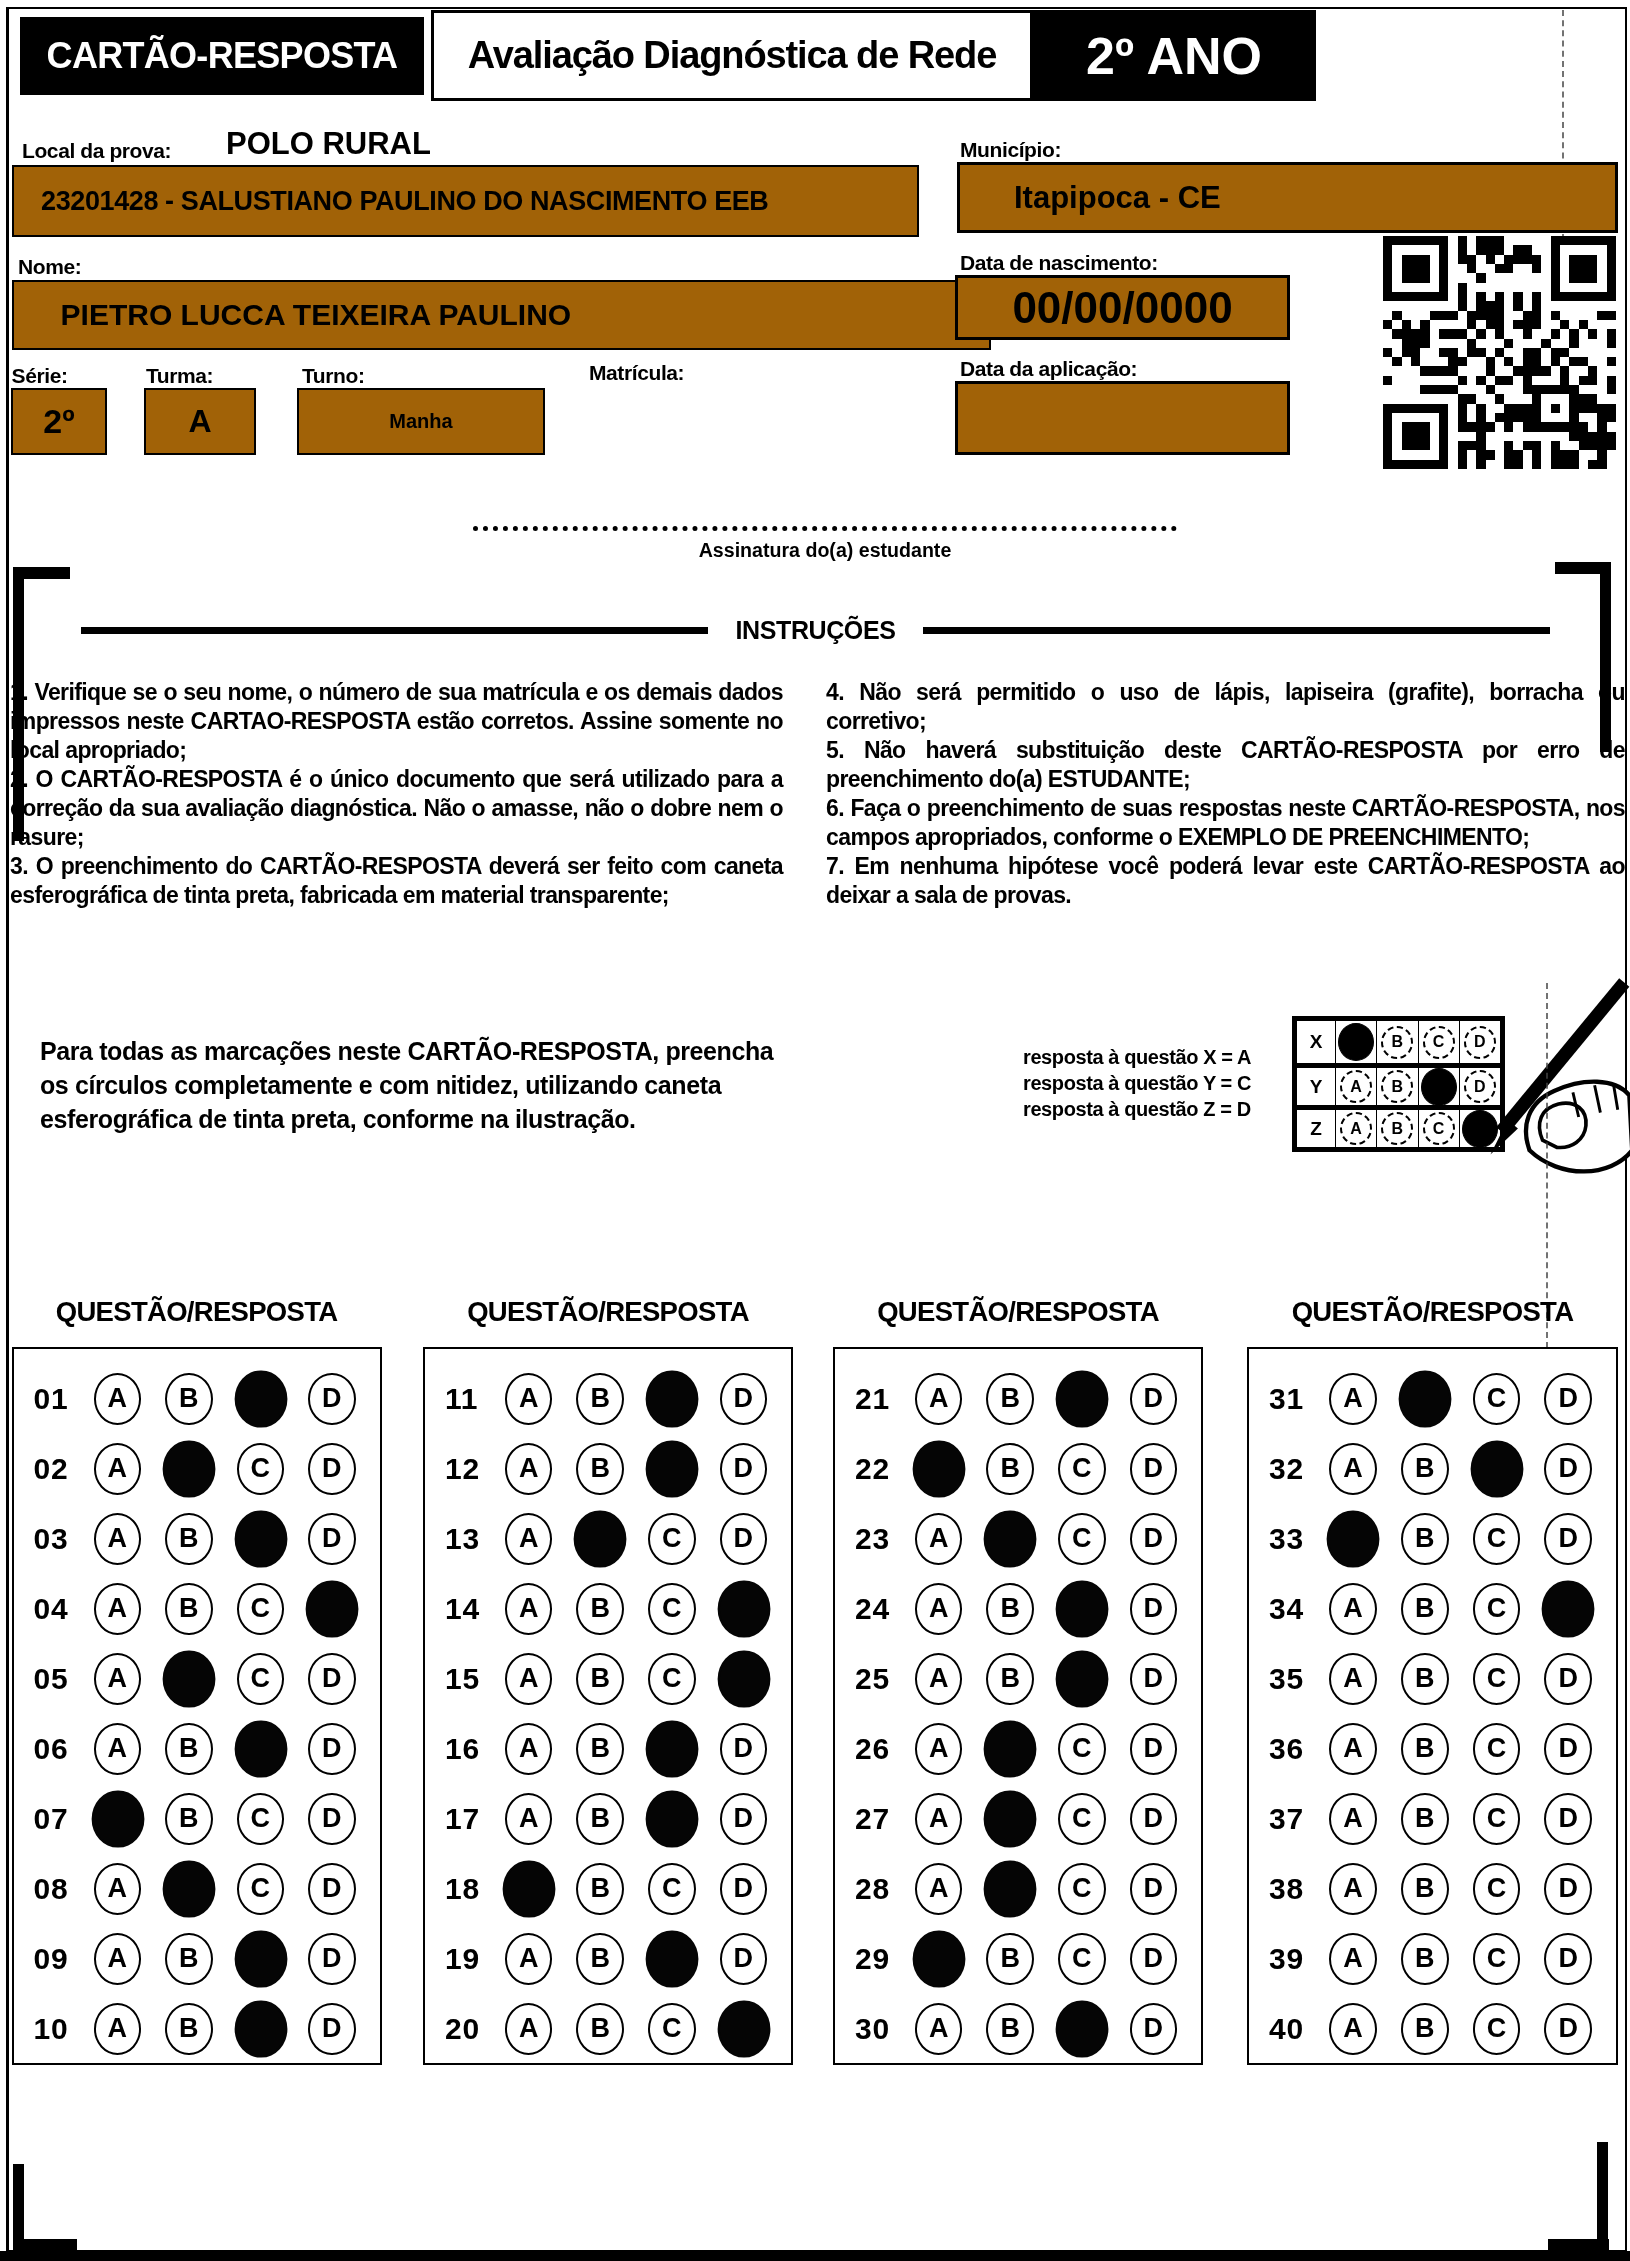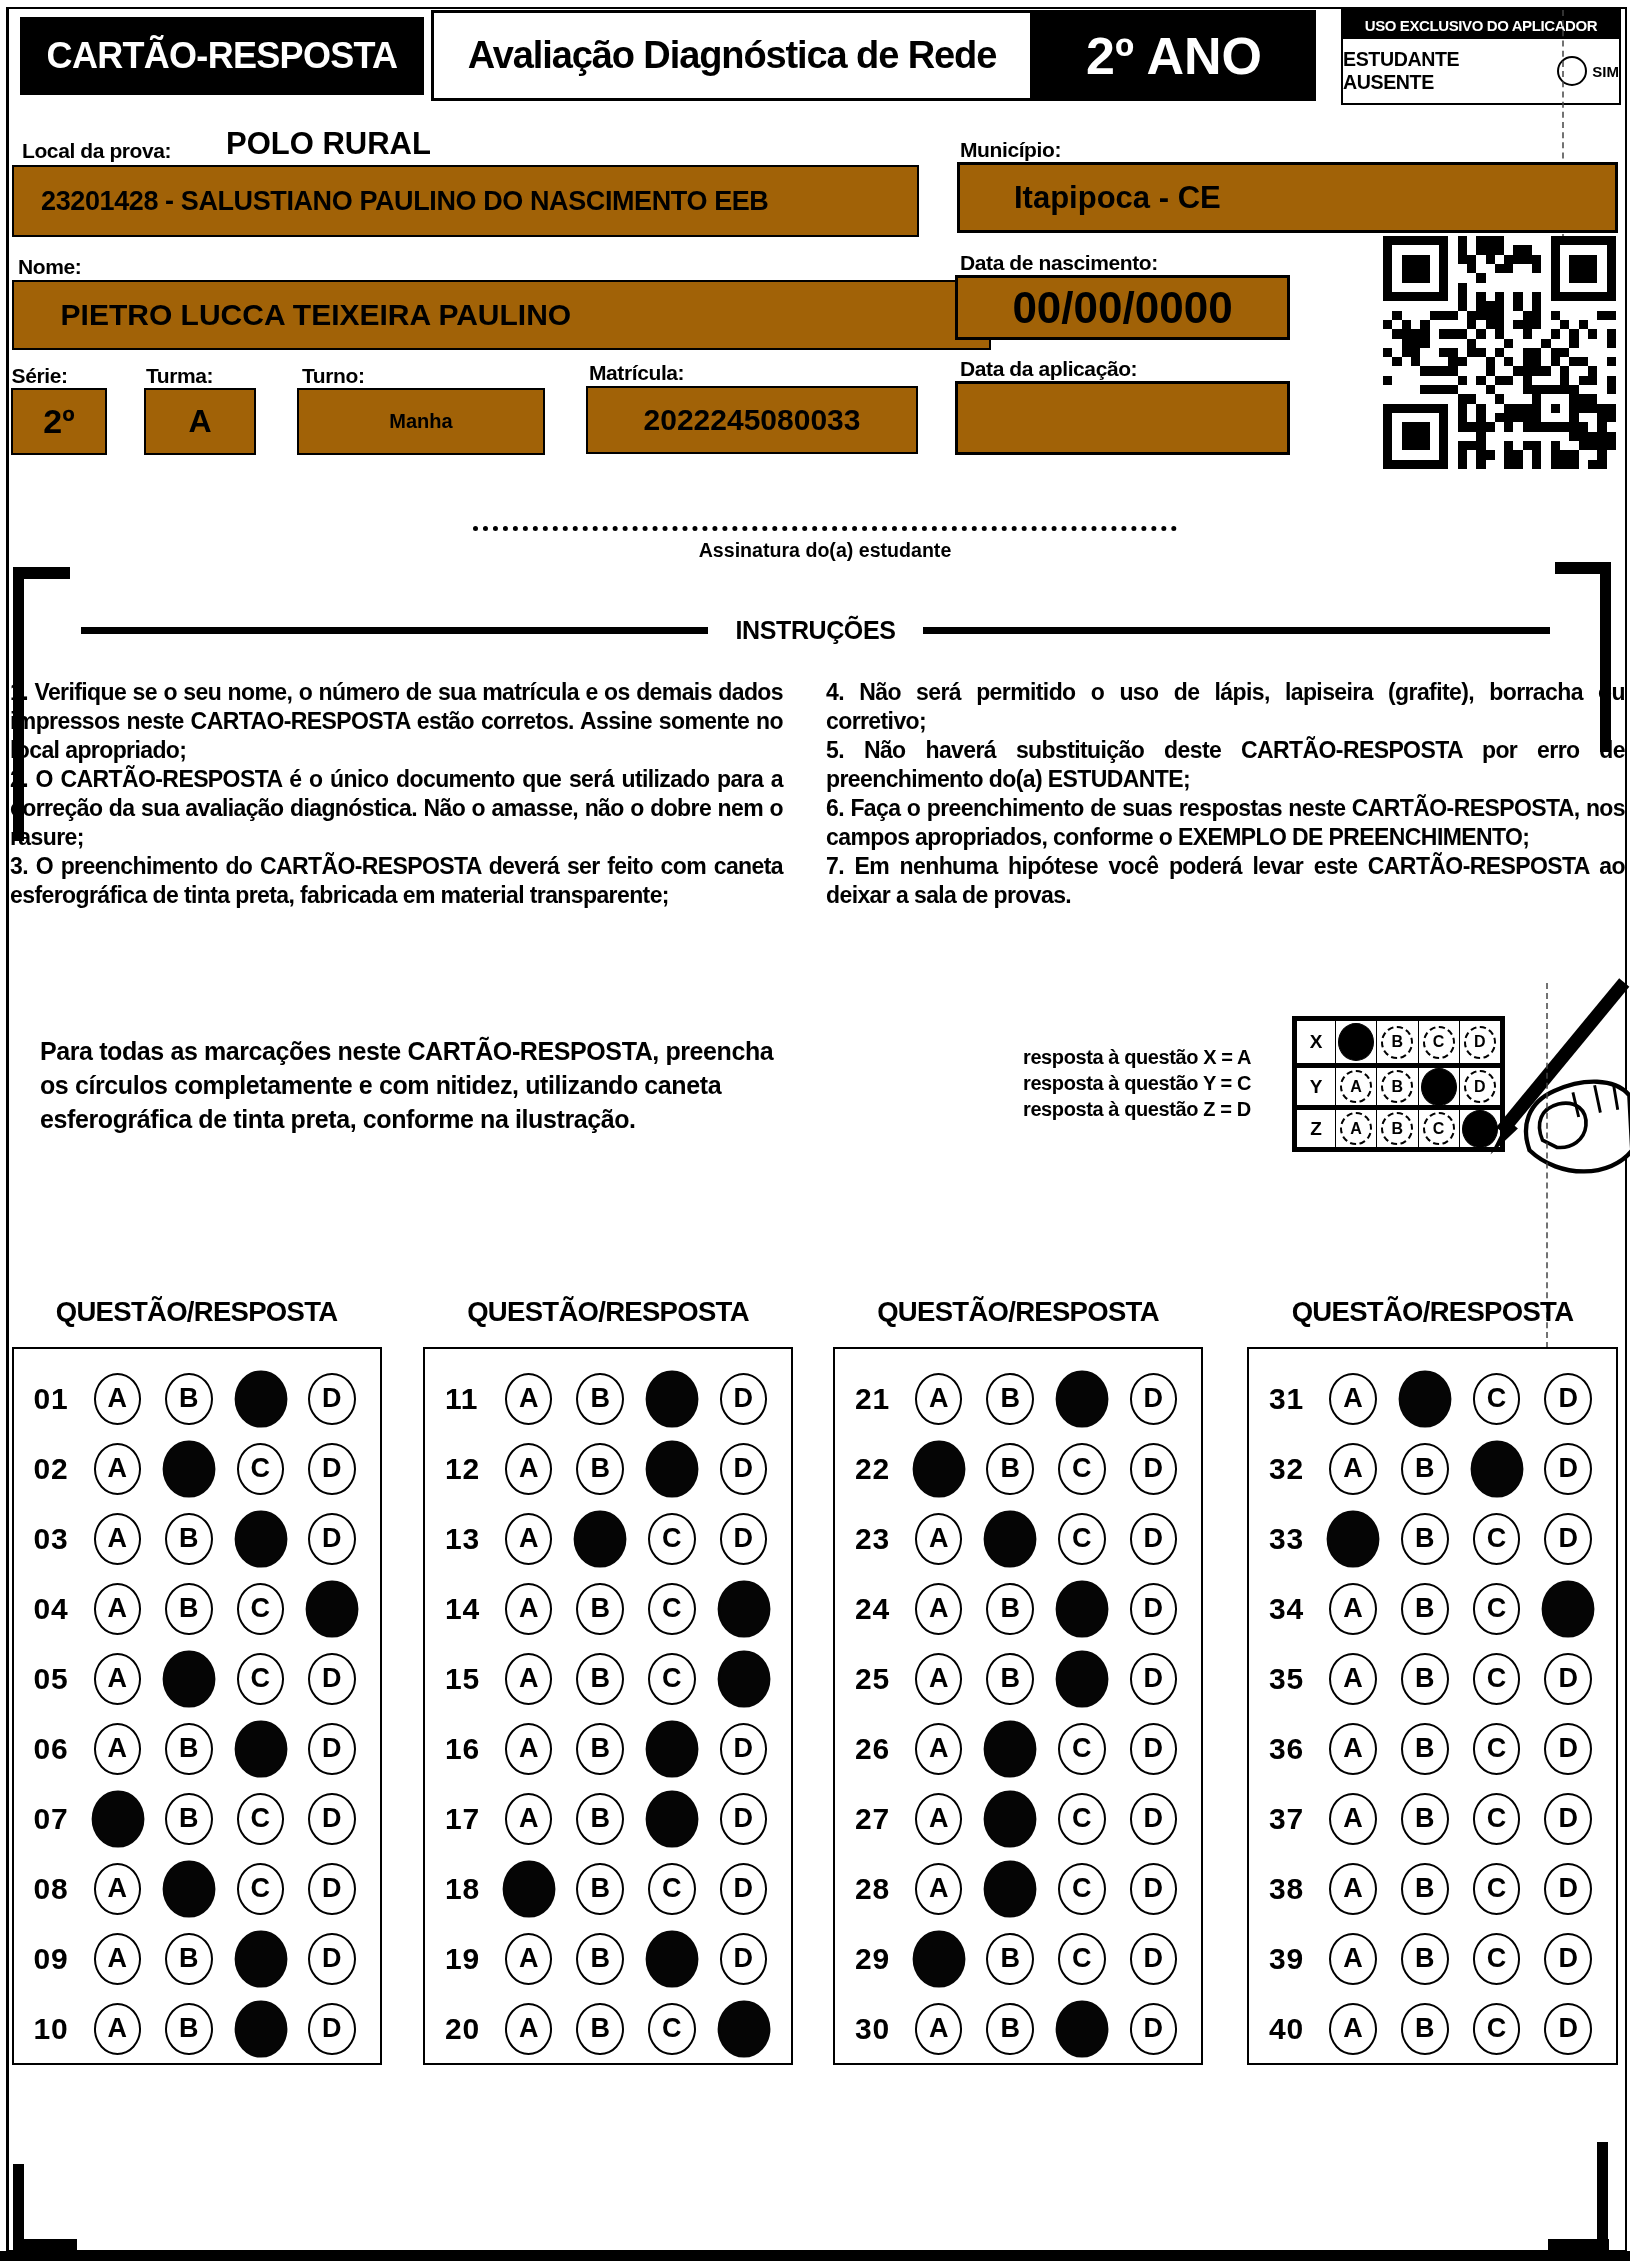--- a/index.html
+++ b/index.html
@@ -102,28 +102,20 @@
 </head>
 <body>
 
 <div class="sheet">
   <div class="abs outer-border"></div>
   <div class="abs bottom-bar"></div>
 
   <div class="abs hdr-card">CARTÃO-RESPOSTA</div>
   <div class="abs hdr-exam">Avaliação Diagnóstica de Rede</div>
   <div class="abs hdr-grade">2º ANO</div>
-  <div class="abs hdr-aplic">
-    <div class="hdr-aplic-bar">USO EXCLUSIVO DO APLICADOR</div>
-    <div class="hdr-absent-row">
-      <span class="absent-label">ESTUDANTE AUSENTE</span>
-      <span class="absent-circle"></span>
-      <span class="absent-sim">SIM</span>
-    </div>
-  </div>
   <div class="abs dash-v dash-top"></div>
 
   <div class="abs flabel f-local-label">Local da prova:</div>
   <div class="abs f-local-value">POLO RURAL</div>
   <div class="abs fbox box-school">23201428 - SALUSTIANO PAULINO DO NASCIMENTO EEB</div>
 
   <div class="abs flabel f-municipio-label">Município:</div>
   <div class="abs fbox box-municipio">Itapipoca - CE</div>
 
   <div class="abs flabel f-nome-label">Nome:</div>
@@ -135,21 +127,20 @@
   <div class="abs flabel f-serie-label">Série:</div>
   <div class="abs fbox box-serie">2º</div>
 
   <div class="abs flabel f-turma-label">Turma:</div>
   <div class="abs fbox box-turma">A</div>
 
   <div class="abs flabel f-turno-label">Turno:</div>
   <div class="abs fbox box-turno">Manha</div>
 
   <div class="abs flabel f-matricula-label">Matrícula:</div>
-  <div class="abs fbox box-matricula">2022245080033</div>
 
   <div class="abs flabel f-aplic-label">Data da aplicação:</div>
   <div class="abs fbox box-aplic"></div>
 
   <div class="abs qr-wrap">
     <svg id="qr-svg" viewBox="0 0 25 25" xmlns="http://www.w3.org/2000/svg">
         <rect x="0" y="0" width="25" height="25" fill="#fff"></rect>
         <rect x="0" y="0" width="1" height="1" fill="#000"></rect>
         <rect x="1" y="0" width="1" height="1" fill="#000"></rect>
         <rect x="2" y="0" width="1" height="1" fill="#000"></rect>

